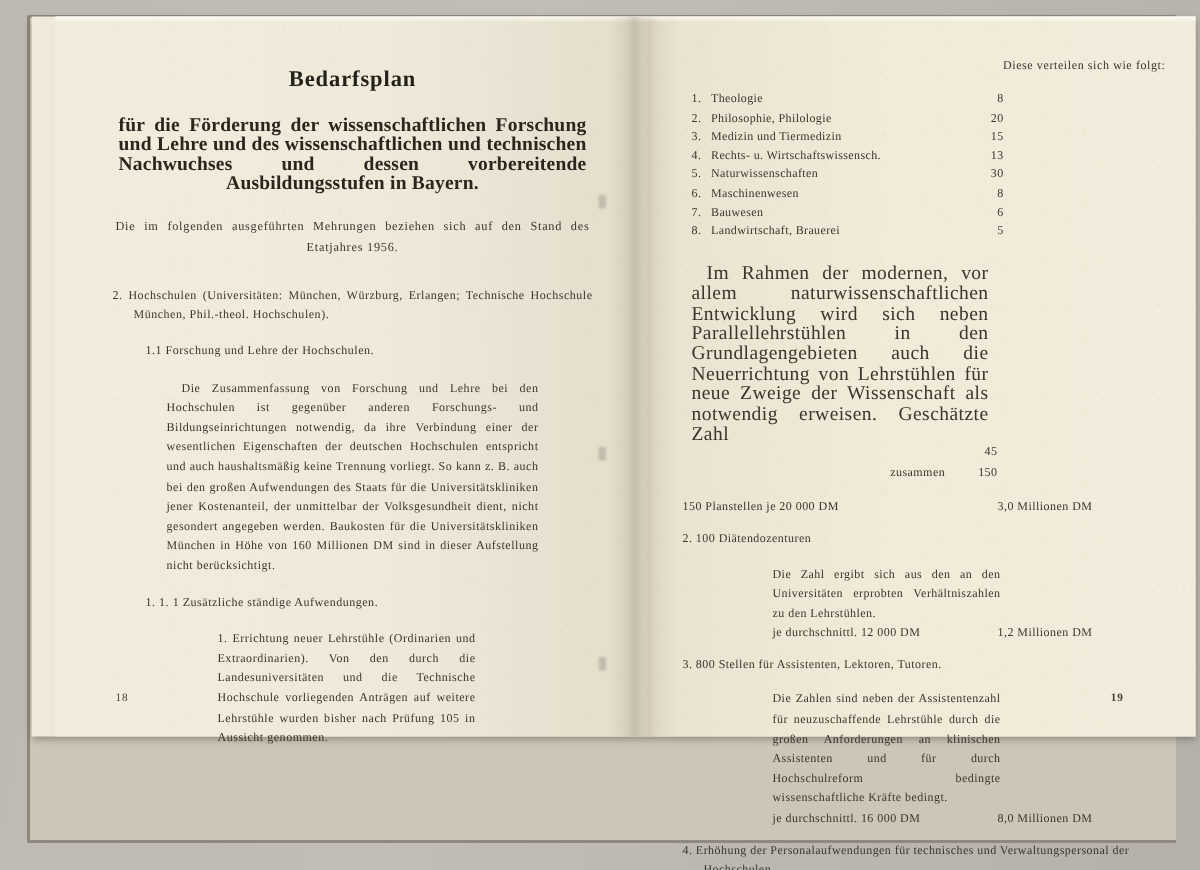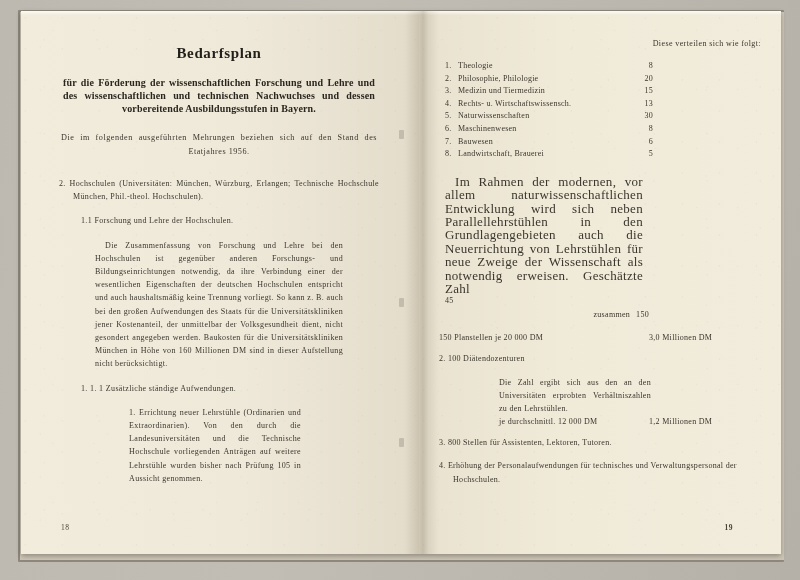--- a/index.html
+++ b/index.html
@@ -35,24 +35,25 @@
     top: 12px;
     width: 764px;
     height: 548px;
     background: #cdc6b6;
   }
   .spread {
     position: absolute;
     left: 21px;
     top: 11px;
     width: 760px;
-    height: 543px;
+    height: 480px;
     display: flex;
     background: #efe9da;
     box-shadow: 0 2px 5px rgba(0,0,0,0.30);
+    padding-left: 16px;
   }
   .page {
     position: relative;
     height: 100%;
     background:
       radial-gradient(ellipse at 50% 40%, rgba(255,253,245,0.55) 0%, rgba(255,253,245,0) 70%),
       #eee8d8;
   }
   .page.left {
     width: 398px;
@@ -118,21 +119,21 @@
 
   h1.title {
     font-size: 15px;
     font-weight: bold;
     text-align: center;
     letter-spacing: 0.6px;
     margin: 6px 0 14px 0;
     color: #231f19;
   }
   .subtitle {
-    font-size: 10px;
+    font-size: 13px;
     font-weight: bold;
     text-align: justify;
     text-align-last: center;
     line-height: 13px;
     letter-spacing: 0.15px;
     color: #2a261e;
     margin: 0 4px 16px 4px;
   }
   .lede {
     font-size: 8.2px;
@@ -204,32 +205,32 @@
     text-align: justify;
     width: 198px;
     margin: 0 0 0 6px;
     text-indent: 10px;
   }
   .est {
     font-size: 8px;
     color: #3a362c;
     width: 204px;
     margin-left: 6px;
-    text-align: left;
+    text-align: right;
     letter-spacing: 0.3px;
     line-height: 12px;
   }
   .sum {
     font-size: 8px;
     color: #3a362c;
     width: 204px;
     margin: 3px 0 14px 6px;
     display: flex;
     justify-content: flex-end;
-    gap: 6px;
+    gap: 22px;
     letter-spacing: 0.3px;
   }
   .costrow {
     display: flex;
     align-items: flex-start;
     margin-bottom: 10px;
   }
   .costrow .label {
     font-size: 8px;
     letter-spacing: 0.3px;
@@ -373,21 +374,26 @@
 
         <div class="rnote">Die Zahl ergibt sich aus den an den Universitäten erprobten Verhältniszahlen zu den Lehrstühlen.</div>
 
         <div class="costrow" style="padding-left:60px;">
           <span class="label" style="width:150px;">je durchschnittl. 12 000 DM</span>
           <span class="amount">1,2 Millionen DM</span>
         </div>
 
         <div class="ritem">3. 800 Stellen für Assistenten, Lektoren, Tutoren.</div>
 
-
+        <div class="rnote">Die Zahlen sind neben der Assistentenzahl für neuzuschaffende Lehrstühle durch die großen Anforderungen an klinischen Assistenten und für durch Hochschulreform bedingte wissenschaftliche Kräfte bedingt.</div>
+
+        <div class="costrow" style="padding-left:60px;">
+          <span class="label" style="width:150px;">je durchschnittl. 16 000 DM</span>
+          <span class="amount">8,0 Millionen DM</span>
+        </div>
 
         <div class="ritem" style="margin-top:4px;">4. Erhöhung der Personalaufwendungen für technisches und Verwaltungspersonal der Hochschulen.</div>
 
       </div>
       <div class="folio r">19</div>
       <div class="grain"></div>
     </div>
 
     <div class="gutter"></div>
   </div>

